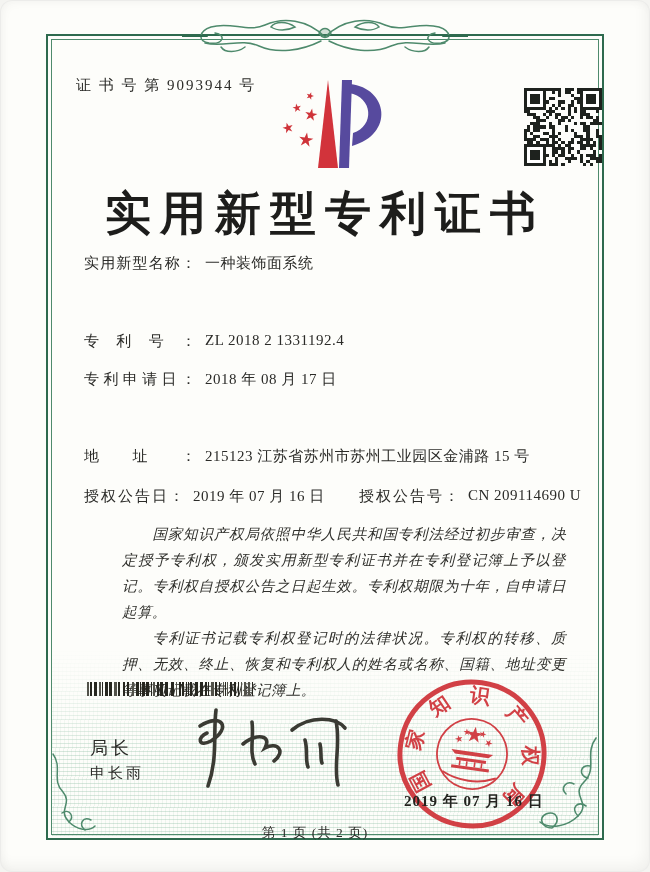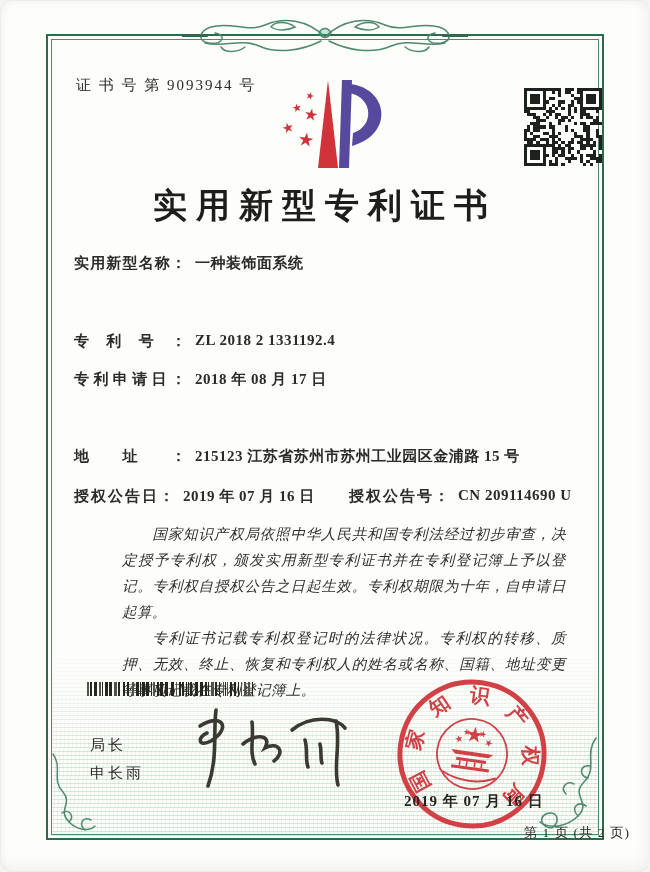--- a/index.html
+++ b/index.html
@@ -14,36 +14,36 @@
   .frame-inner{position:absolute;left:3px;top:3px;right:3px;bottom:3px;border:1px solid var(--green-mid);}
   .guilloche{position:absolute;left:52px;top:648px;width:546px;height:188px;
     background:
       linear-gradient(180deg,#fdfdfa 0%,rgba(253,253,250,.75) 20%,rgba(253,253,250,0) 55%),
       repeating-linear-gradient(92deg, rgba(255,255,255,0) 0 3px, rgba(140,190,160,.14) 3px 4px),
       repeating-linear-gradient(0deg, rgba(125,180,150,.30) 0 1px, rgba(255,255,255,0) 1px 4px);}
   .cert-no{position:absolute;left:76px;top:76px;font-size:15px;letter-spacing:2px;color:var(--ink);font-weight:500;}
   .logo{position:absolute;left:262px;top:74px;width:136px;height:102px;}
   .qr{position:absolute;left:524px;top:88px;width:78px;height:78px;}
   .title{position:absolute;left:0;top:183px;width:650px;text-align:center;
-         font-size:34px;font-weight:700;letter-spacing:9px;color:#1d1d1b;}
-  .field-row{position:absolute;left:74px;width:500px;height:22px;font-size:15px;color:var(--ink);font-weight:700;white-space:nowrap;}
+         font-size:46px;font-weight:700;letter-spacing:9px;color:#1d1d1b;}
+  .field-row{position:absolute;left:84px;width:500px;height:22px;font-size:15px;color:var(--ink);font-weight:400;white-space:nowrap;}
   .flabel{display:inline-block;width:112px;text-align:justify;text-align-last:justify;vertical-align:top;}
   .fvalue{margin-left:9px;letter-spacing:.5px;}
   .grant-no{position:absolute;left:244px;top:0;}
   .grant-no .flabel{width:100px;margin-left:31px;}
   .paras{position:absolute;left:86px;top:521px;width:480px;color:#2f2f2b;}
   .paras p{font-size:14.5px;line-height:26px;text-align:justify;text-indent:2.1em;font-style:italic;letter-spacing:.4px;margin-left:36px;}
   .barcode{position:absolute;left:87px;top:682px;width:168px;height:14px;}
-  .signer-title{position:absolute;left:90px;top:736px;font-size:15px;letter-spacing:3px;color:var(--ink);}
+  .signer-title{position:absolute;left:90px;top:736px;font-size:18px;letter-spacing:3px;color:var(--ink);}
   .signer-name{position:absolute;left:90px;top:764px;font-size:15px;letter-spacing:3px;color:var(--ink);}
   .signature{position:absolute;left:186px;top:702px;width:172px;height:90px;}
   .seal{position:absolute;left:392px;top:674px;width:160px;height:160px;opacity:.93;}
   .seal text{font-family:"Liberation Serif","DejaVu Serif",serif;font-weight:700;}
   .seal-date{position:absolute;left:404px;top:792px;font-size:15px;font-weight:700;color:#23231f;letter-spacing:1px;}
-  .page-no{position:absolute;left:0;top:824px;width:630px;text-align:right;font-size:13.5px;color:var(--ink);letter-spacing:1px;}
+  .page-no{position:absolute;left:0;top:824px;width:630px;text-align:center;font-size:13.5px;color:var(--ink);letter-spacing:1px;}
   .orn-top{position:absolute;left:182px;top:13px;width:286px;height:46px;}
   .orn-br{position:absolute;left:532px;top:736px;width:70px;height:100px;}
   .orn-bl{position:absolute;left:49px;top:752px;width:52px;height:84px;}
   svg{display:block;}
 </style>
 </head>
 <body>
 
 <div class="paper">
 

